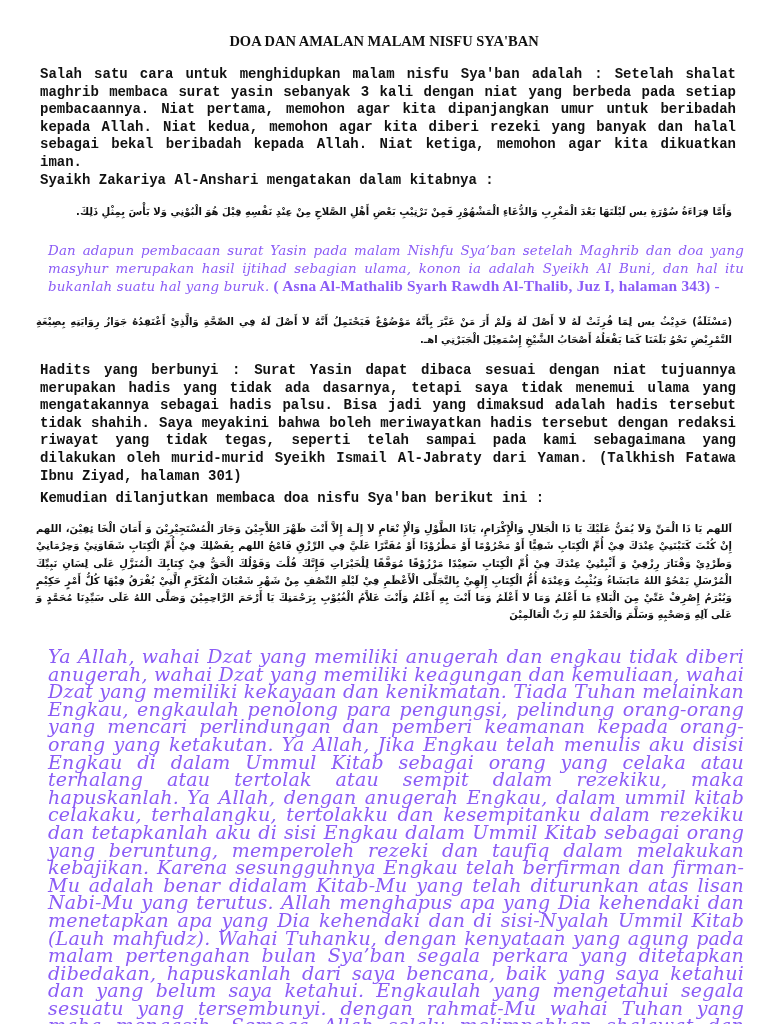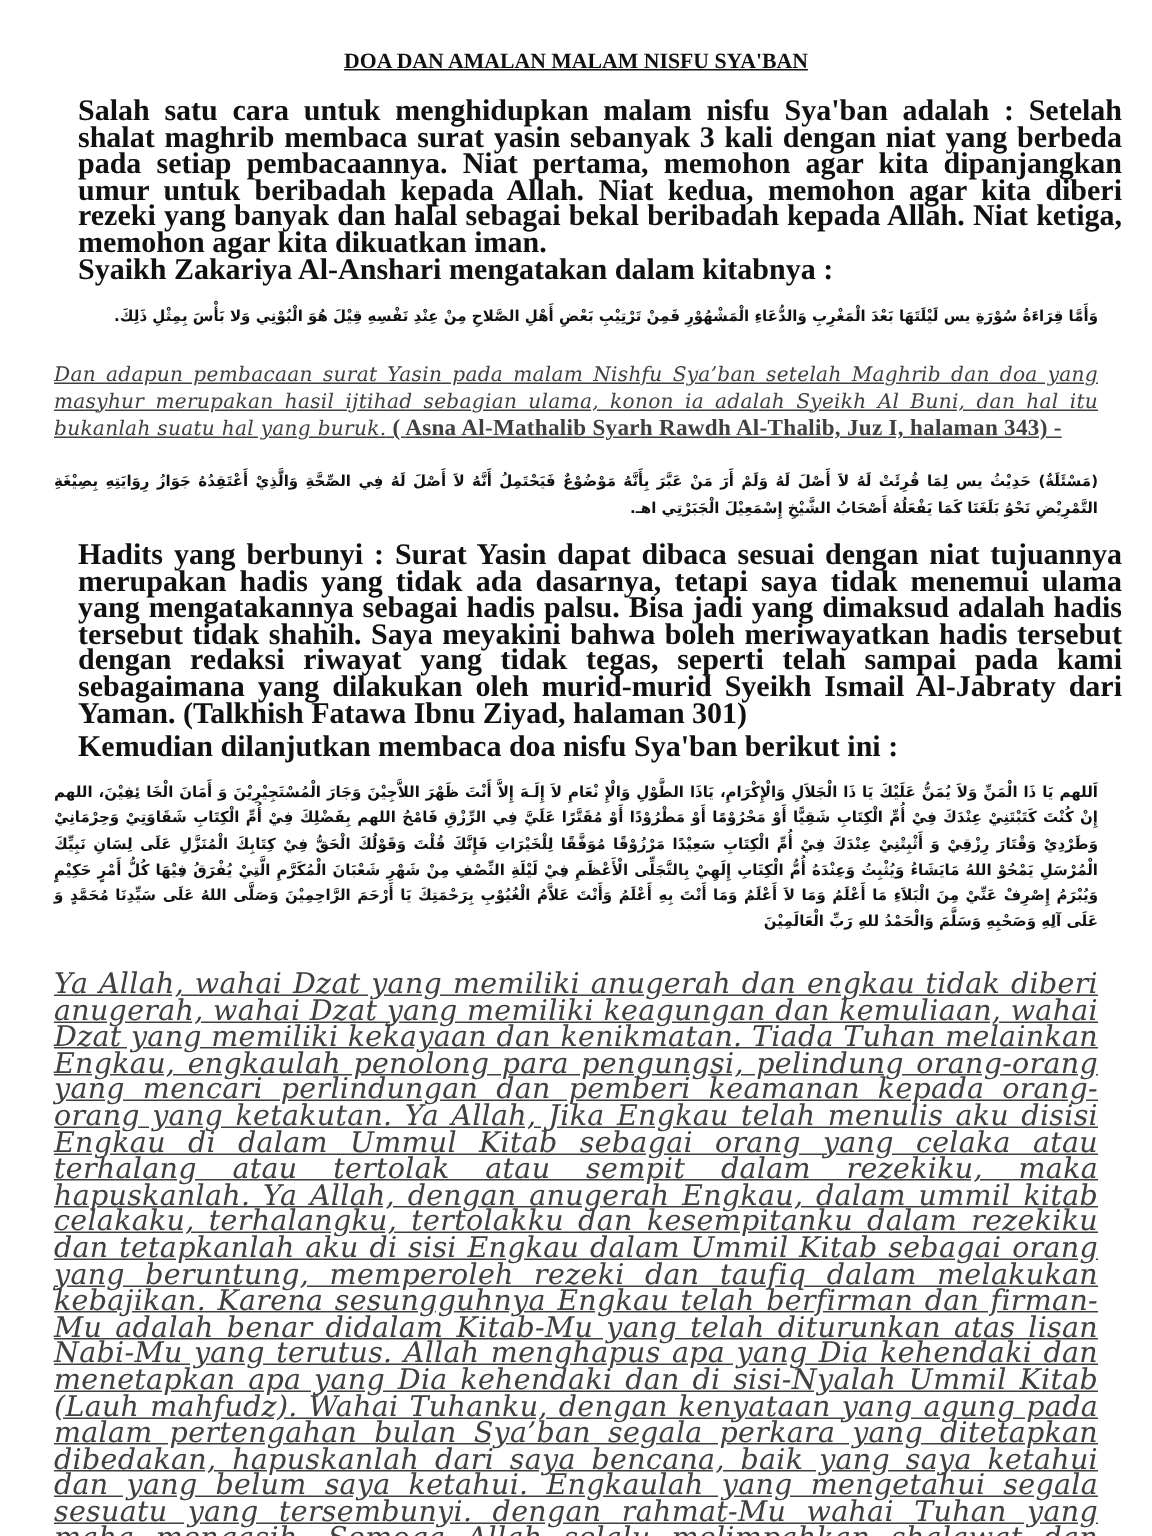--- a/index.html
+++ b/index.html
@@ -1,35 +1,35 @@
 <!DOCTYPE html>
 <html><head>
 <meta charset="utf-8">
 <style>
   html, body { margin: 0; padding: 0; background: #ffffff; }
   body { width: 768px; height: 1024px; overflow: hidden; position: relative; color: #111111; }
   .page { position: absolute; left: 36px; top: 0; width: 696px; }
   .title {
     position: absolute; left: 0; top: 33px; width: 696px; text-align: center;
-    font-family: "Liberation Serif", serif; font-weight: bold; font-size: 14.5px; letter-spacing: 0; text-decoration: underline;
+    font-family: "Liberation Serif", serif; font-weight: bold; font-size: 14.5px; letter-spacing: 0;
   }
   .para {
-    position: absolute; left: 16px; width: 696px;
-    font-family: Liberation Serif, serif; font-size: 20px; line-height: 17.6px;
+    position: absolute; left: 4px; width: 696px;
+    font-family: Liberation Mono, monospace; font-size: 14px; line-height: 17.6px;
     text-align: justify;
   }
   .para.bold { font-weight: bold; }
   .arabic {
     position: absolute; left: 0; width: 696px; direction: rtl; text-align: justify;
     font-family: "DejaVu Sans", sans-serif; font-size: 10px; line-height: 17.5px; font-weight: bold;
   }
   .italic {
-    position: absolute; left: 0; width: 696px;
+    position: absolute; left: 12px; width: 696px;
     font-family: "DejaVu Serif", serif; font-style: italic; font-size: 13.4px; line-height: 17.6px;
-    text-align: justify; letter-spacing: 0.2px; color: #404040; text-decoration: underline;
+    text-align: justify; letter-spacing: 0.2px; color: #8b5cf6;
   }
   .italic .ref { font-family: "Liberation Serif", serif; font-style: normal; font-weight: bold; font-size: 15.4px; }
   .plain { font-weight: normal; }
   .doa-arabic { line-height: 17.3px; font-size: 10px; }
   .doa-trans { font-size: 19px; line-height: 17.6px; }
 </style>
 </head>
 <body>
 
 <div class="page">

